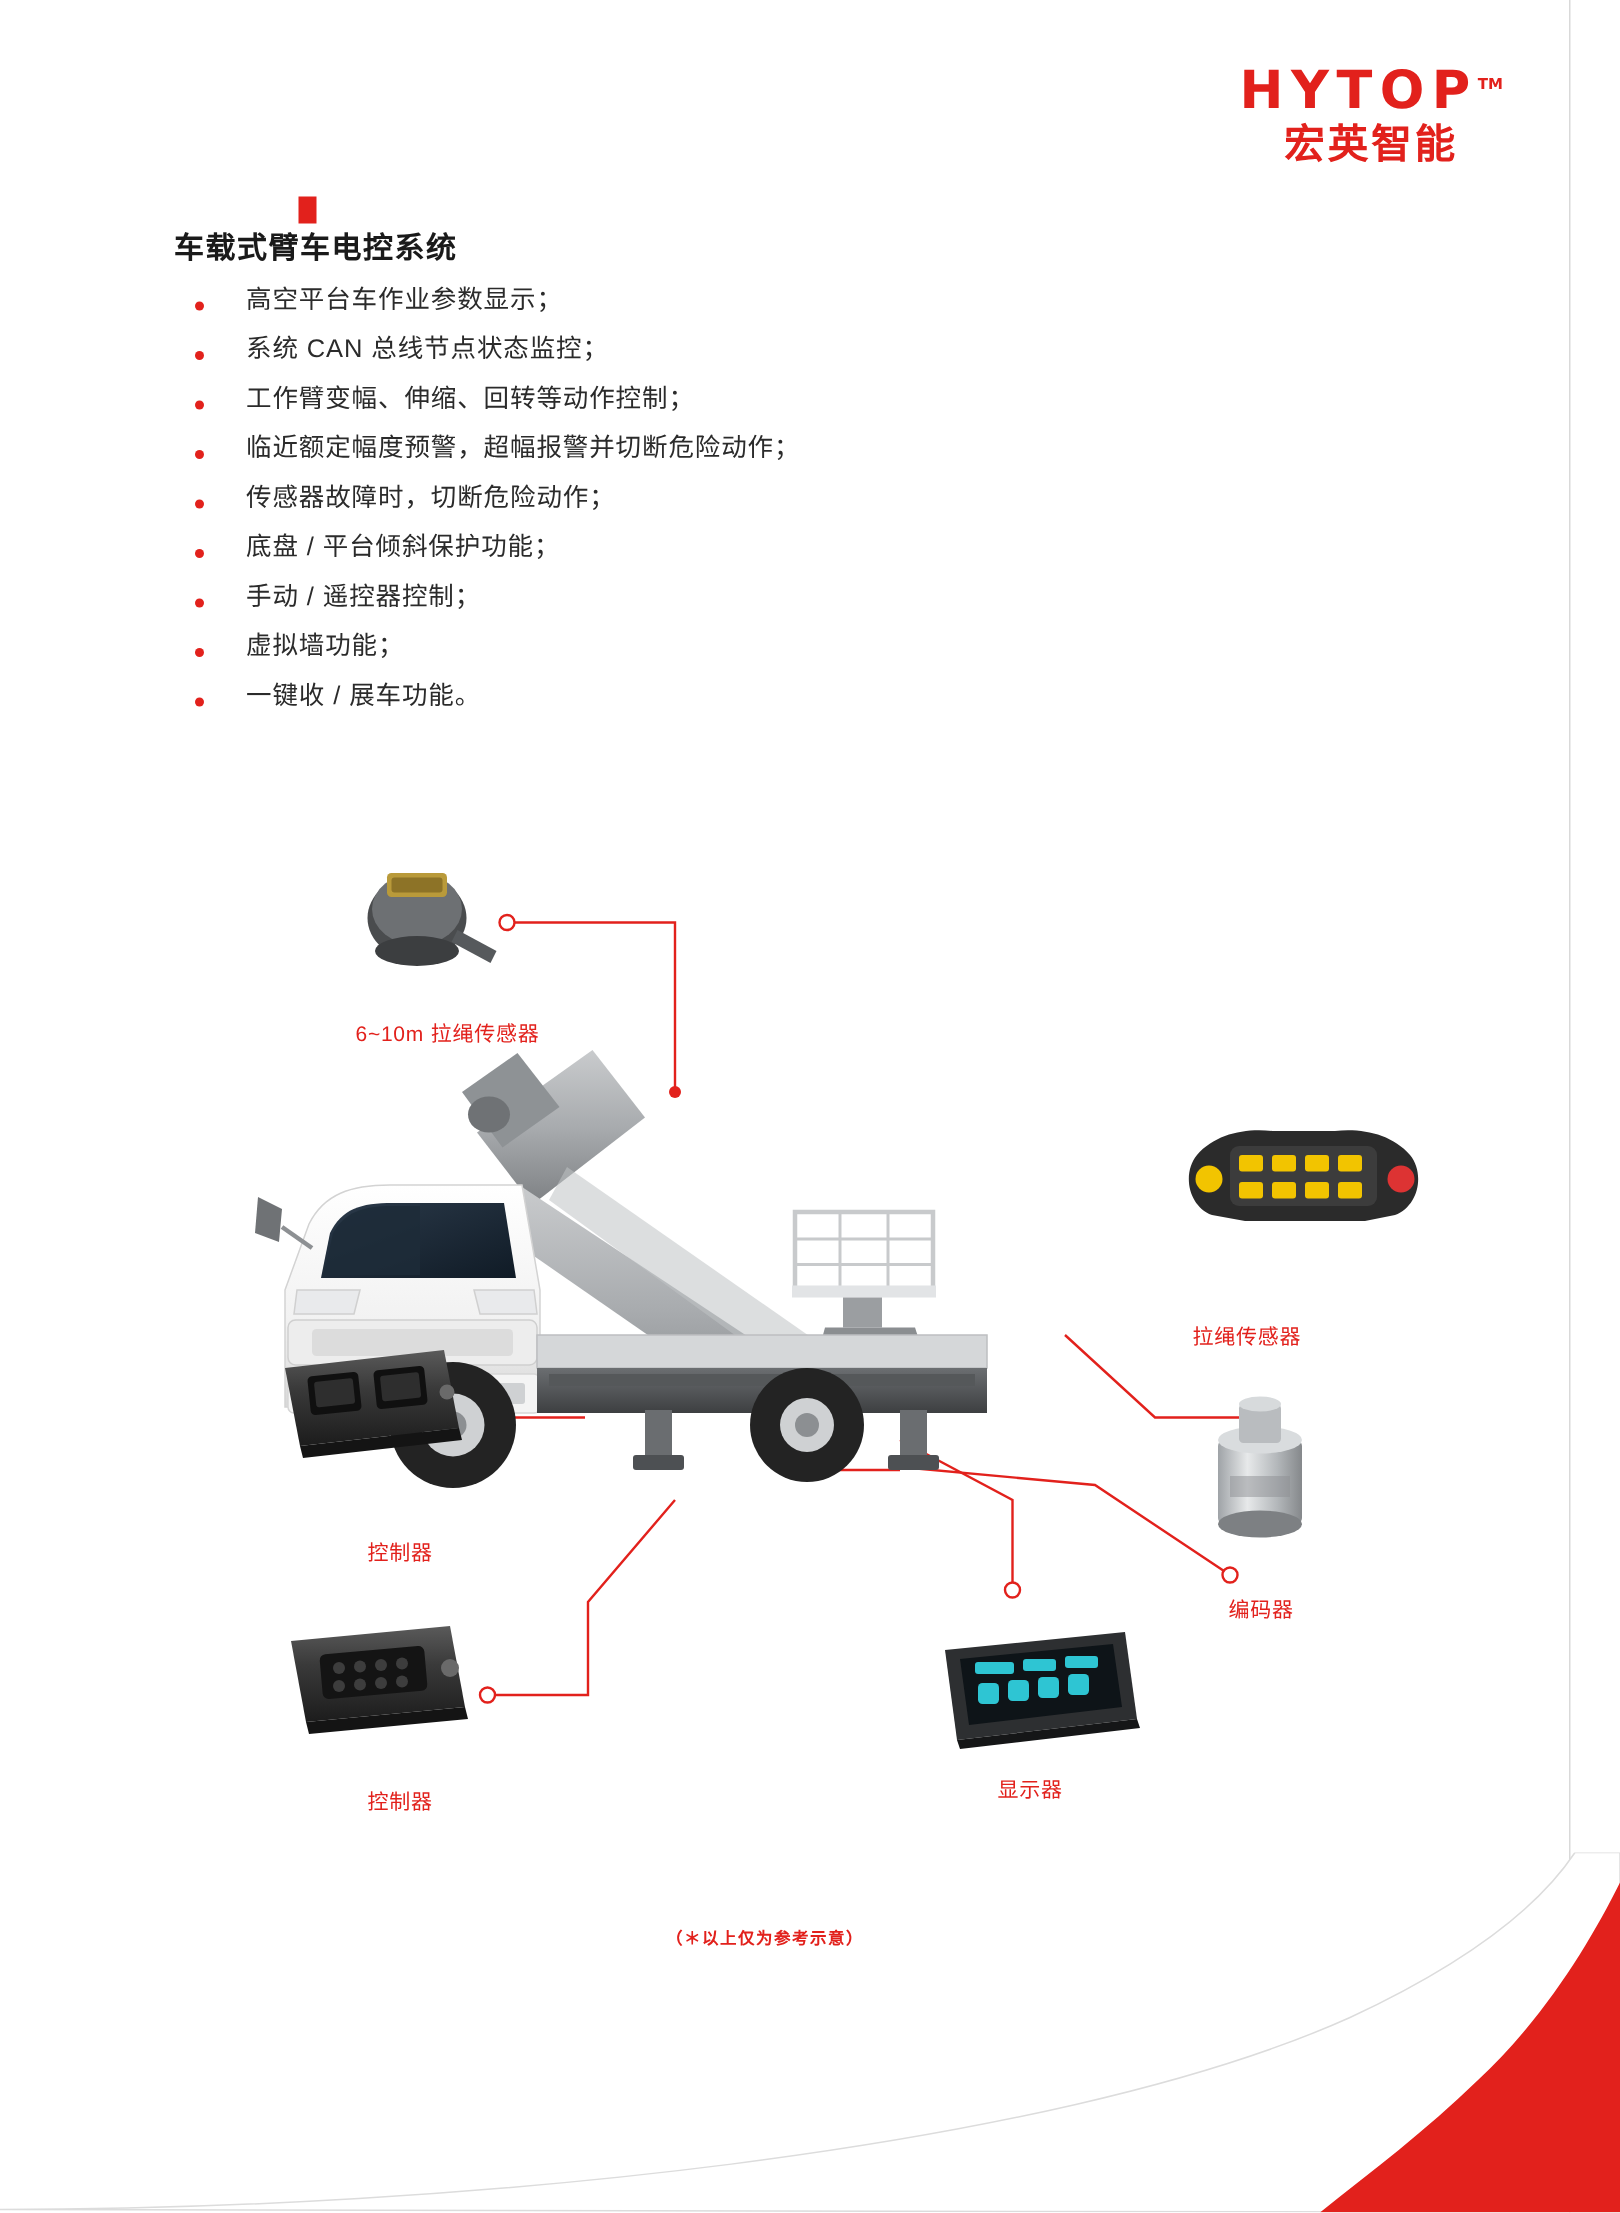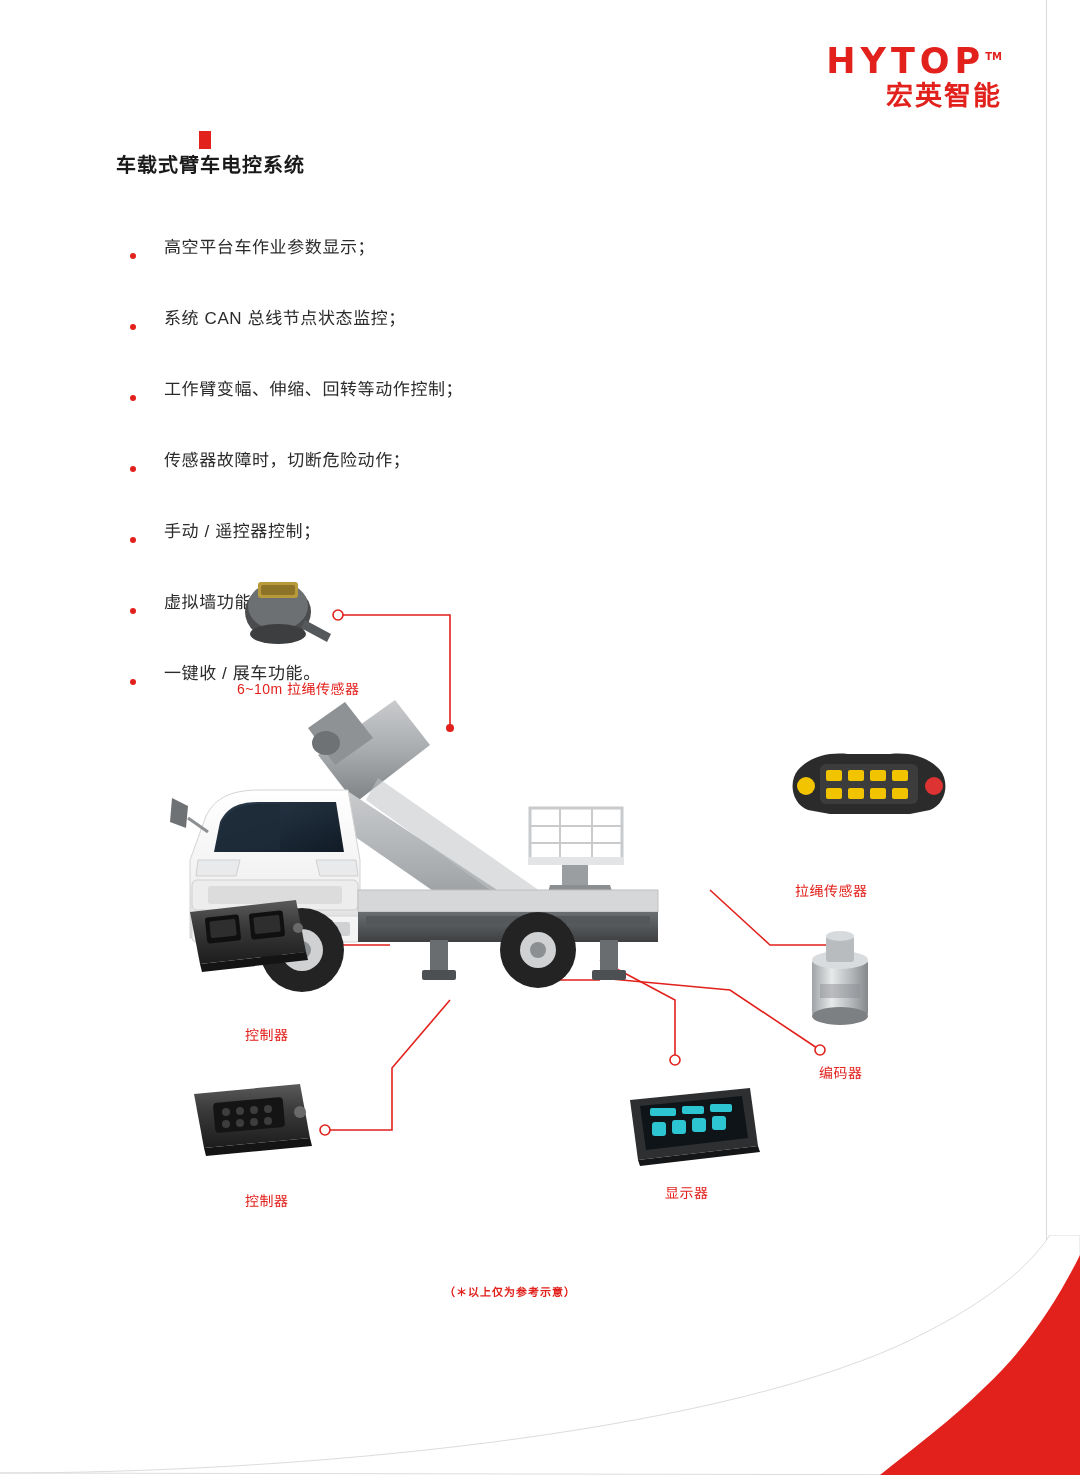--- a/index.html
+++ b/index.html
@@ -41,21 +41,21 @@
     width: 1080px;
     height: 240px;
     pointer-events: none;
   }
 
   
   .logo {
     position: absolute;
     top: 44px;
     right: 78px;
-    text-align: right;
+    text-align: center;
     line-height: 1;
   }
   .logo-mark {
     font-family: "DejaVu Sans", sans-serif;
     font-size: 35px;
     font-weight: 700;
     letter-spacing: 5px;
     color: #e2211c;
     display: inline-block;
   }
@@ -98,24 +98,23 @@
 
   
   .bullets {
     position: absolute;
     top: 188px;
     left: 130px;
     width: 700px;
   }
   .bullet-item {
     display: flex;
-    align-items: flex-end;
+    align-items: center;
     margin-bottom: 10px;
     height: 23px;
-    margin-top: 48px;
   }
   .bullet-dot {
     width: 6px;
     height: 6px;
     border-radius: 50%;
     background: #e2211c;
     margin-top: 9px;
     margin-right: 28px;
     flex: 0 0 auto;
   }
@@ -192,21 +191,29 @@
   <div class="bullet-item">
     <span class="bullet-dot"></span>
     <span class="bullet-text">系统 CAN 总线节点状态监控；</span>
   </div>
   <div class="bullet-item">
     <span class="bullet-dot"></span>
     <span class="bullet-text">工作臂变幅、伸缩、回转等动作控制；</span>
   </div>
   <div class="bullet-item">
     <span class="bullet-dot"></span>
+    <span class="bullet-text">临近额定幅度预警，超幅报警并切断危险动作；</span>
+  </div>
+  <div class="bullet-item">
+    <span class="bullet-dot"></span>
     <span class="bullet-text">传感器故障时，切断危险动作；</span>
+  </div>
+  <div class="bullet-item">
+    <span class="bullet-dot"></span>
+    <span class="bullet-text">底盘 / 平台倾斜保护功能；</span>
   </div>
   <div class="bullet-item">
     <span class="bullet-dot"></span>
     <span class="bullet-text">手动 / 遥控器控制；</span>
   </div>
   <div class="bullet-item">
     <span class="bullet-dot"></span>
     <span class="bullet-text">虚拟墙功能；</span>
   </div>
   <div class="bullet-item">

